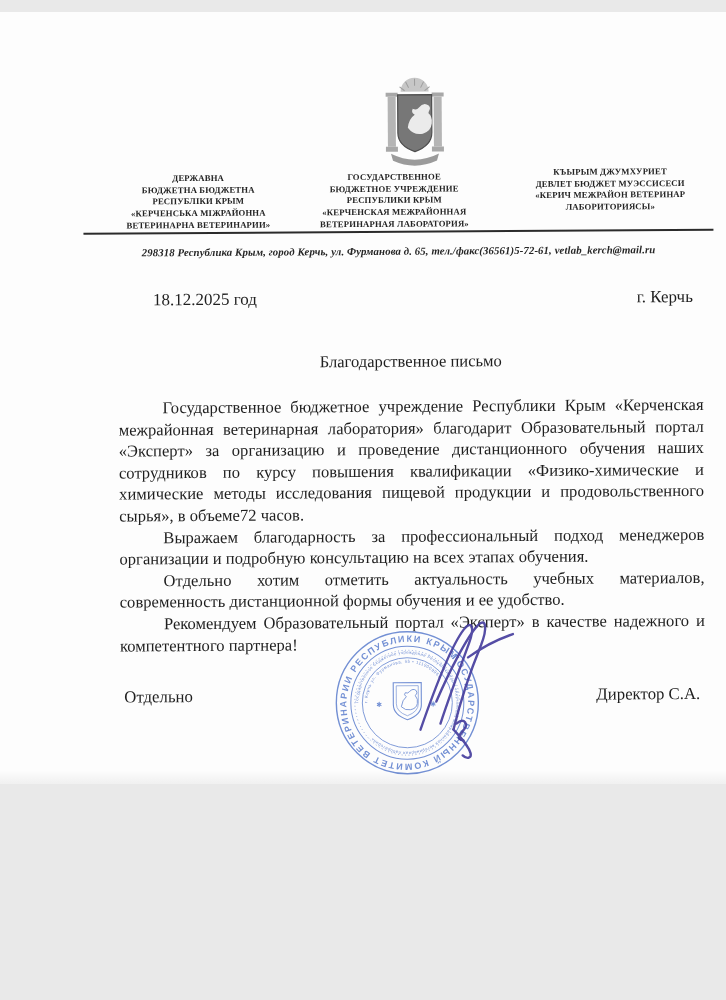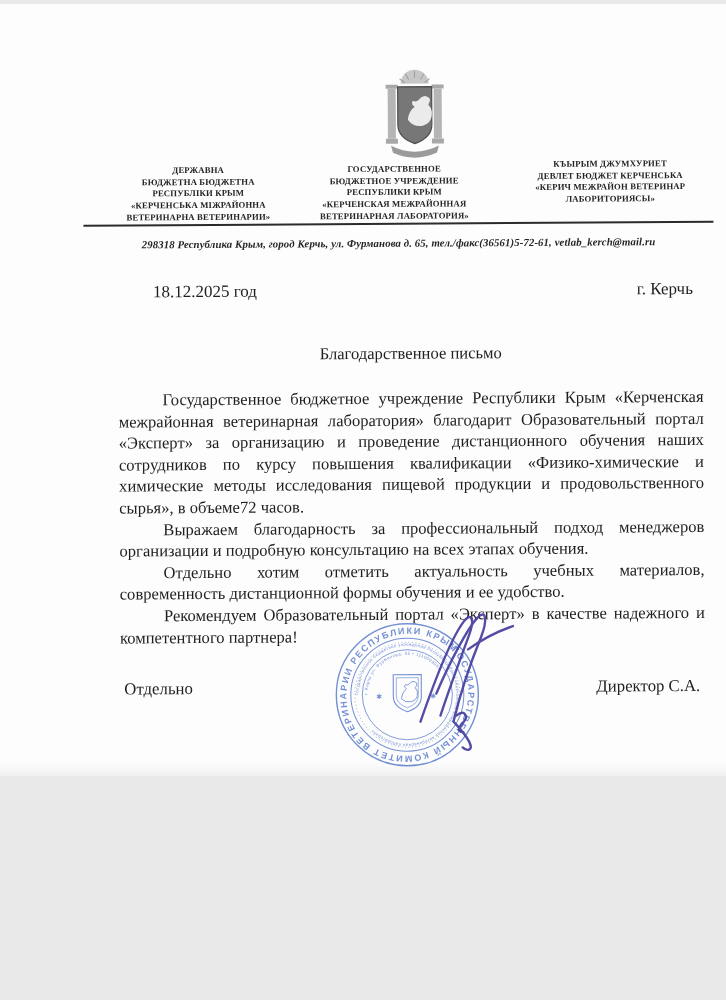--- a/index.html
+++ b/index.html
@@ -1,19 +1,19 @@
 <!DOCTYPE html>
 <html><head>
 <meta charset="utf-8">
 <style>
   html,body{margin:0;padding:0;background:#e9e9e9;}
   .page{
     position:relative;width:726px;height:772px;background:#fdfdfd;
     font-family:"Liberation Serif", serif;color:#1f1f1f;overflow:hidden;
-    margin:4px auto;
+    margin:12px auto;
   }
   .page::after{ 
     content:"";position:absolute;left:0;right:0;bottom:0;height:14px;
     background:linear-gradient(to bottom, rgba(0,0,0,0), rgba(0,0,0,0.05));
     pointer-events:none;
   }
   .letter{position:absolute;inset:0;transform:rotate(-0.35deg);transform-origin:50% 40%;}
 
   .emblem{position:absolute;left:382px;top:64px;width:68px;height:92px;}
 
@@ -98,21 +98,21 @@
     </div>
     <div class="hcol c2">
       <div>ГОСУДАРСТВЕННОЕ</div>
       <div>БЮДЖЕТНОЕ УЧРЕЖДЕНИЕ</div>
       <div>РЕСПУБЛИКИ КРЫМ</div>
       <div>«КЕРЧЕНСКАЯ МЕЖРАЙОННАЯ</div>
       <div>ВЕТЕРИНАРНАЯ ЛАБОРАТОРИЯ»</div>
     </div>
     <div class="hcol c3">
       <div>КЪЫРЫМ ДЖУМХУРИЕТ</div>
-      <div>ДЕВЛЕТ БЮДЖЕТ КЕРЧЕНСЬКА</div>
+      <div>ДЕВЛЕТ БЮДЖЕТ МУЭССИСЕСИ</div>
       <div>«КЕРИЧ МЕЖРАЙОН ВЕТЕРИНАР</div>
       <div>ЛАБОРИТОРИЯСЫ»</div>
     </div>
 
     <div class="rule"></div>
 
     <div class="address">298318  Республика Крым, город Керчь, ул. Фурманова д. 65, тел./факс(36561)5-72-61, vetlab_kerch@mail.ru</div>
 
     <div class="dateline">
       <span>18.12.2025 год</span>

